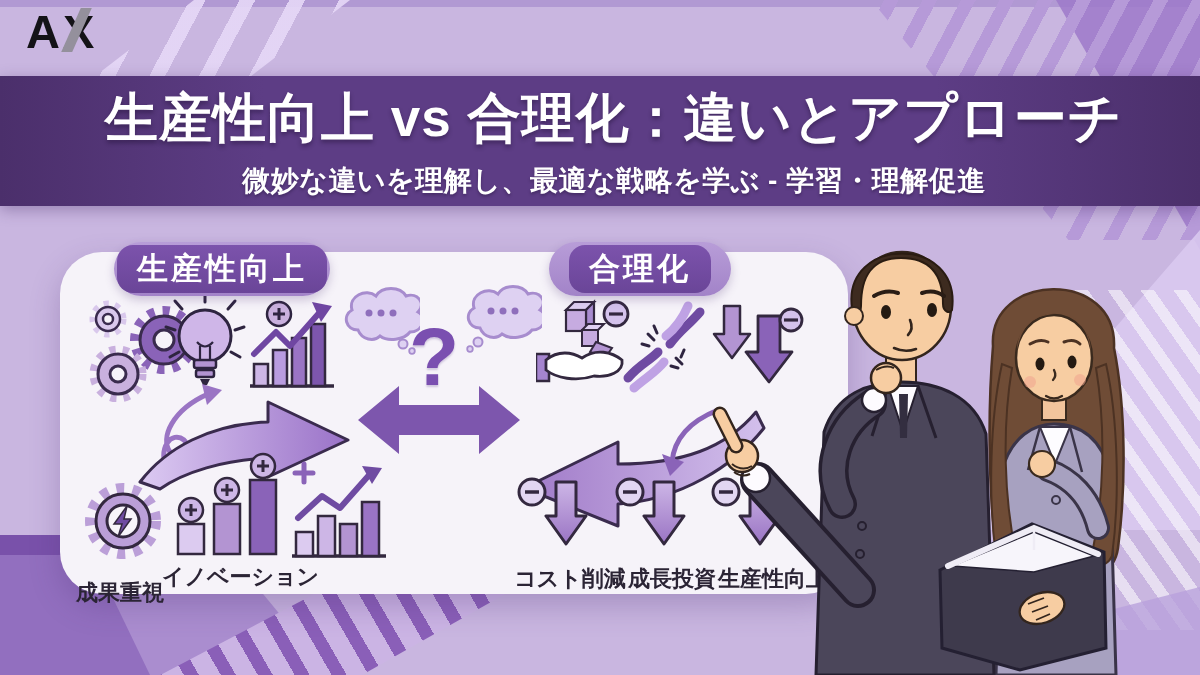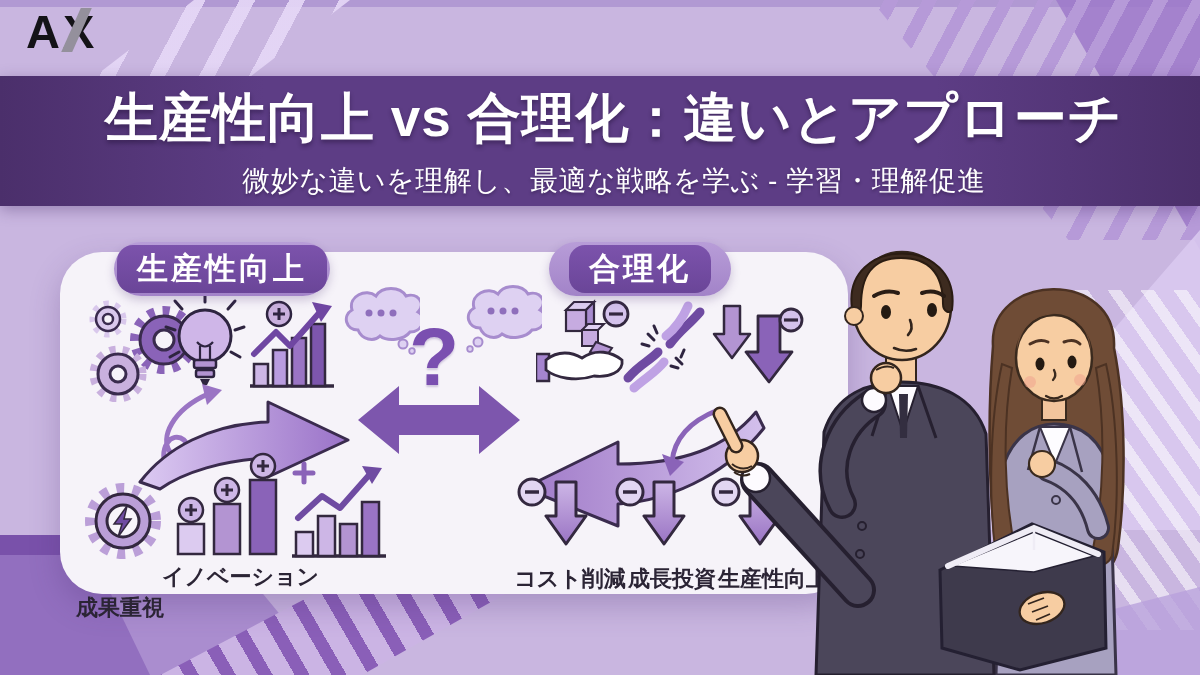--- a/index.html
+++ b/index.html
@@ -39,21 +39,21 @@
   .logo-slash { position:absolute; left:71px; top:8px; width:11px; height:44px; background:#94909c;
     transform:skewX(-24deg); z-index:7; }
 
   
   .banner { position:absolute; left:0; top:76px; width:1200px; height:130px; z-index:1;
     background:linear-gradient(90deg,#4b2f6b,#5d3d85 22%,#5d3d85 78%,#4b2f6b);
     display:flex; flex-direction:column; align-items:center; justify-content:center; gap:7px;
     box-shadow:0 4px 14px rgba(60,35,95,.35);padding-left:28px; }
   .title { color:#fff; font-size:53px; font-weight:800; letter-spacing:1px;
     text-shadow:0 3px 4px rgba(30,15,50,.45); white-space:nowrap; }
-  .subtitle { color:#fff; font-size:28px; font-weight:400; letter-spacing:.5px;
+  .subtitle { color:#fff; font-size:28px; font-weight:700; letter-spacing:.5px;
     text-shadow:0 2px 3px rgba(30,15,50,.4); white-space:nowrap; }
 
   
   .panel { position:absolute; left:60px; top:252px; width:788px; height:342px; z-index:1;
     background:#f6f3f9; border-radius:42px; box-shadow:0 12px 30px rgba(80,50,120,.28); }
 
   .badge { position:absolute; z-index:3; background:linear-gradient(180deg,#b89dd8,#a283c8);
     border-radius:27px; display:flex; align-items:center; justify-content:center;
     box-shadow:0 4px 10px rgba(80,50,120,.25); }
   .badge-core { background:linear-gradient(180deg,#7c53ac,#6a4598); border-radius:16px;
@@ -254,21 +254,21 @@
     <line x1="0" y1="98" x2="94" y2="98" stroke="#33283f" stroke-width="3.5"></line>
     <rect x="4" y="74" width="17" height="24" fill="#dccbf0" stroke="#33283f" stroke-width="2.5"></rect>
     <rect x="26" y="58" width="17" height="40" fill="#cdb6e6" stroke="#33283f" stroke-width="2.5"></rect>
     <rect x="48" y="66" width="17" height="32" fill="#b394d2" stroke="#33283f" stroke-width="2.5"></rect>
     <rect x="70" y="44" width="17" height="54" fill="#9a74c4" stroke="#33283f" stroke-width="2.5"></rect>
     <polyline points="6,60 30,38 48,50 78,16" fill="none" stroke="#6f4ba2" stroke-width="6" stroke-linejoin="round" stroke-linecap="round"></polyline>
     <polygon points="70,8 90,10 80,26" fill="#6f4ba2"></polygon>
     <path d="M12,6 V24 M3,15 H21" stroke="#8a63b8" stroke-width="5" stroke-linecap="round"></path>
   </svg>
 
-  <div class="item-label" style="left:68px;top:593px;width:104px">成果重視</div>
+  <div class="item-label" style="left:68px;top:578px;width:104px">成果重視</div>
   <div class="item-label" style="left:162px;top:562px;width:134px">イノベーション</div>
 
   <svg class="abs" style="left:516px;top:476px" width="88" height="84" viewBox="0 0 88 84">
     <defs>
         <linearGradient id="gd1" x1="0" y1="0" x2="0" y2="1">
           <stop offset="0" stop-color="#cdb6e6"></stop>
           <stop offset="1" stop-color="#9a74c4"></stop>
         </linearGradient>
       </defs>
     <circle cx="16" cy="16" r="13" fill="#e2d6f2" stroke="#33283f" stroke-width="3"></circle>

